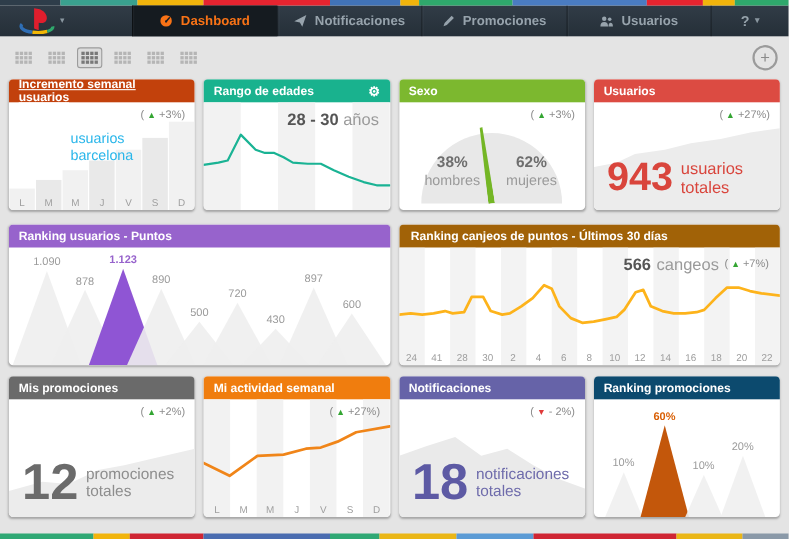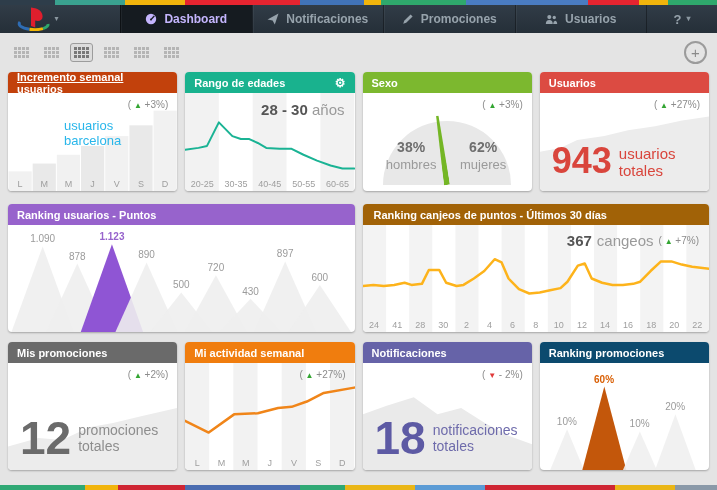--- a/index.html
+++ b/index.html
@@ -7,21 +7,21 @@
        font-family:"Liberation Sans",sans-serif;overflow:hidden;}
   
   .stripe{display:flex;height:5px;width:717px;}
   .stripe.bottom{position:absolute;bottom:0;left:0;}
   
   nav{height:28px;background:linear-gradient(#313c47,#252f38);display:flex;align-items:stretch;}
   .logo-block{width:76px;display:flex;align-items:center;justify-content:center;gap:3px;cursor:pointer;}
   .tab{flex:1;display:flex;align-items:center;justify-content:center;gap:7px;color:#97a3ac;
        font-size:12px;font-weight:700;border-left:1px solid rgba(0,0,0,.35);
        box-shadow:inset 1px 0 0 rgba(255,255,255,.05);cursor:pointer;}
-  .tab.active{background:#151b20;color:#c4b5fd;margin-left:44px;}
+  .tab.active{background:#151b20;color:#f97316;margin-left:44px;}
   .tab-icon{display:inline-flex;align-items:center;}
   .help-block{width:70px;display:flex;align-items:center;justify-content:center;gap:5px;color:#97a3ac;
        font-size:13px;font-weight:700;border-left:1px solid rgba(0,0,0,.35);cursor:pointer;}
   .caret{font-size:8px;color:#8a97a0;line-height:1;}
   
   .toolbar{height:30px;margin-top:4px;display:flex;align-items:center;padding:0 10px;}
   .layouts{display:flex;gap:7px;align-items:center;}
   .layout-icon{display:grid;grid-template-columns:repeat(4,3px);grid-auto-rows:3px;gap:1px;
        padding:3px;border:1px solid transparent;border-radius:3px;cursor:pointer;}
   .layout-icon div{background:#b5b5b5;}
@@ -279,27 +279,20 @@
       <span class="gear">⚙</span>
     </header>
     <div class="card-b">
       <div class="chart">
           <svg viewBox="0 0 100 100" preserveAspectRatio="none">
             <rect x="0.00" y="0" width="20.00" height="100" fill="#f2f2f2"></rect>
             <rect x="40.00" y="0" width="20.00" height="100" fill="#f2f2f2"></rect>
             <rect x="80.00" y="0" width="20.00" height="100" fill="#f2f2f2"></rect>
             <polyline points="0,58 8,56 13,54 20,30 28,44 33,47 38,47 43,51 48,56 56,57 63,57 70,63 78,69 86,74 93,77 100,77" fill="none" stroke="#1ab394" stroke-width="2" vector-effect="non-scaling-stroke" stroke-linejoin="round" stroke-linecap="round"></polyline>
           </svg>
-          <div class="axis-row">
-            <span>20-25</span>
-            <span>30-35</span>
-            <span>40-45</span>
-            <span>50-55</span>
-            <span>60-65</span>
-          </div>
         </div>
       <div class="range">
         <b>28 - 30</b>
         <span>años</span>
       </div>
     </div>
   </section>
 
   <section class="card">
     <header class="card-h" style="background: rgb(124, 184, 47);">
@@ -403,21 +396,21 @@
             <span>10</span>
             <span>12</span>
             <span>14</span>
             <span>16</span>
             <span>18</span>
             <span>20</span>
             <span>22</span>
           </div>
         </div>
       <div class="stat-inline">
-        <b>367</b>
+        <b>566</b>
         <span>cangeos</span>
         <span class="badge inline">( <span class="tri up">▲</span> +7%)</span>
       </div>
     </div>
   </section>
 </div>
 
 <div class="grid g4b r3">
 
   <section class="card">

